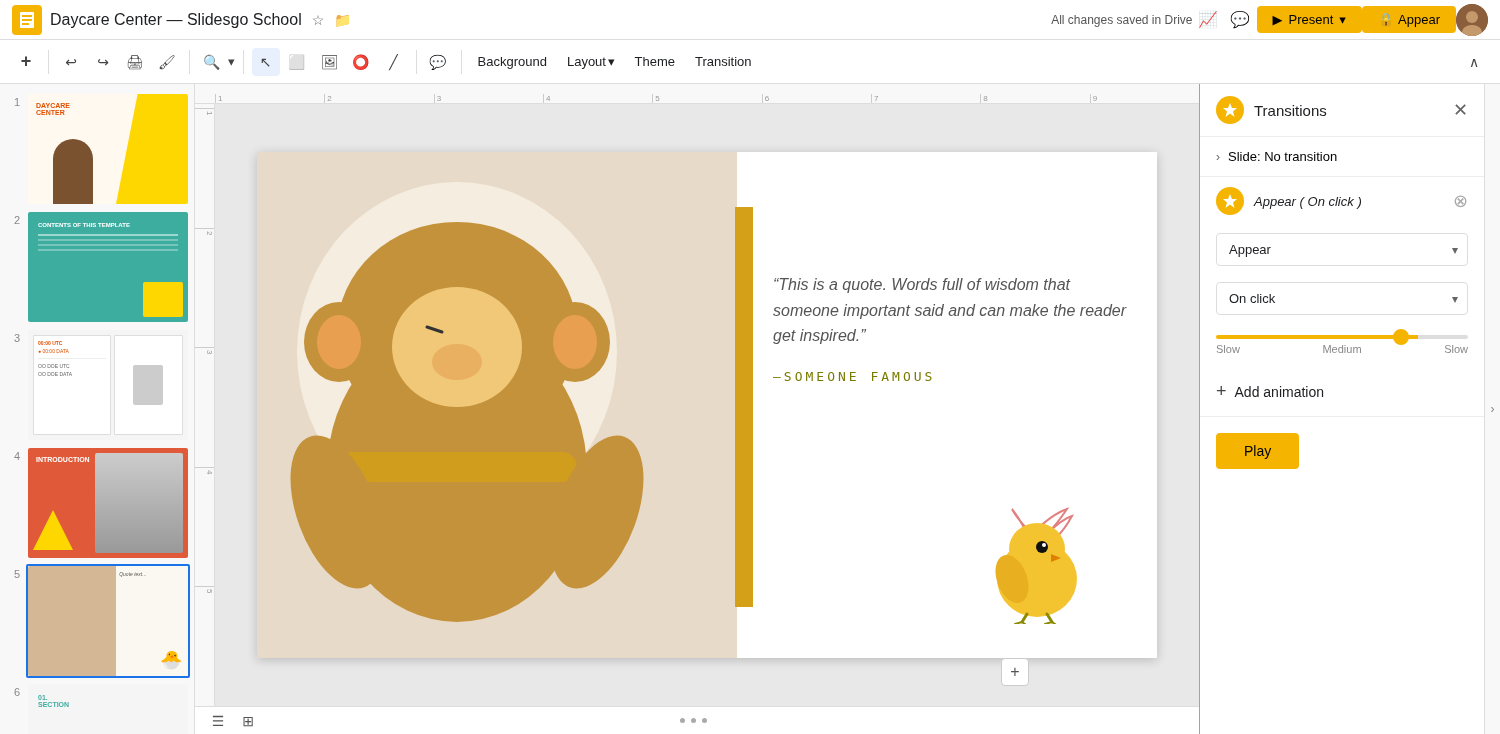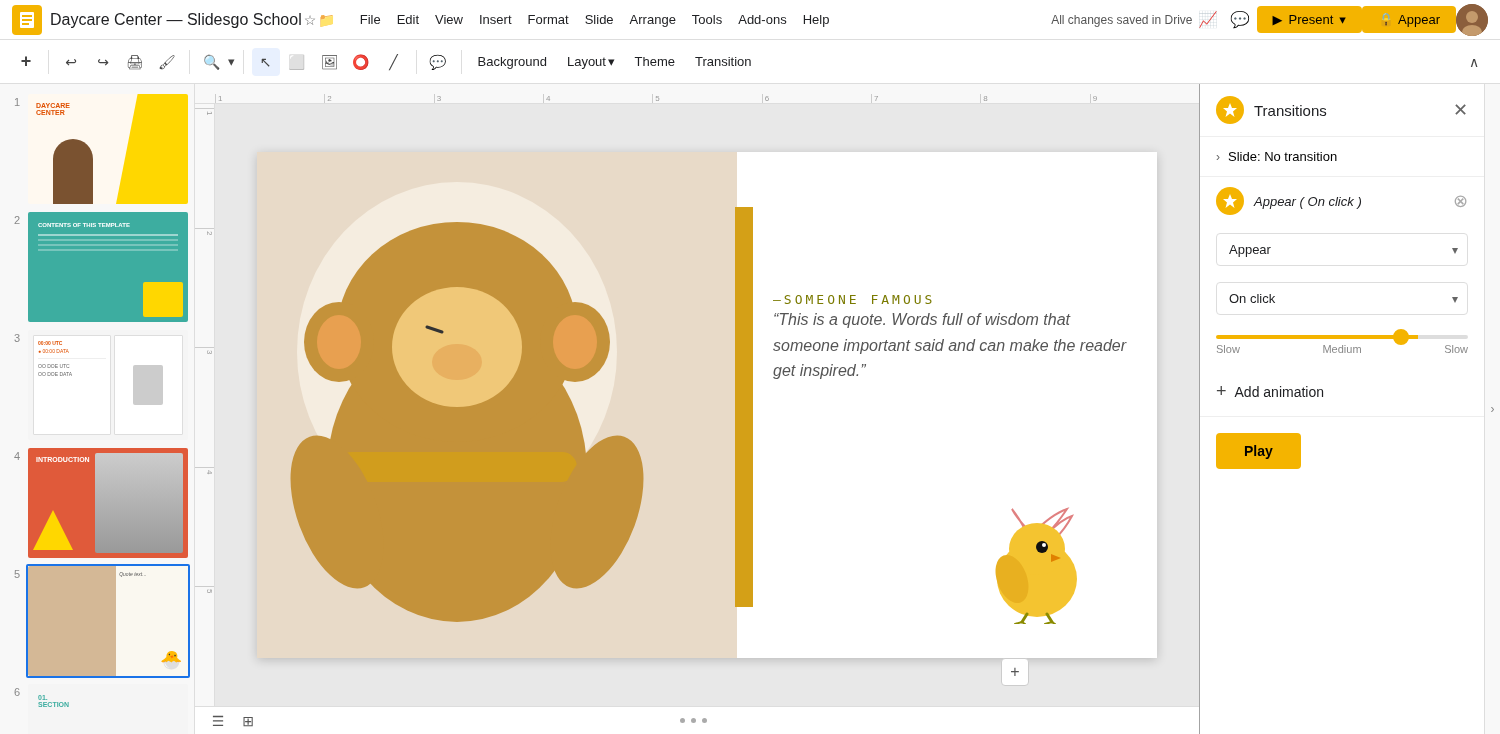--- a/index.html
+++ b/index.html
@@ -1,21 +1,21 @@
 <!DOCTYPE html>
 <html><head>
   <meta charset="utf-8">
   <style>
     * { box-sizing: border-box; margin: 0; padding: 0; }
     body { font-family: 'Arial', sans-serif; background: #f0f0f0; overflow: hidden; width: 1500px; height: 734px; display: flex; flex-direction: column; }
 
     
     .top-bar { background: #fff; display: flex; align-items: center; padding: 4px 12px; border-bottom: 1px solid #ddd; height: 40px; gap: 8px; }
     .app-icon { width: 30px; height: 30px; background: #F4B400; border-radius: 4px; display: flex; align-items: center; justify-content: center; flex-shrink: 0; }
-    .title-section { display: flex; align-items: center; gap: 2px; }
+    .title-section { display: flex; align-items: center; gap: 10px; }
     .title-text { font-size: 16px; color: #202124; font-weight: 400; }
     .title-icon { color: #666; font-size: 14px; cursor: pointer; }
     .menu-bar { display: flex; align-items: center; padding: 2px 0; }
     .menu-item { font-size: 13px; color: #202124; padding: 4px 8px; cursor: pointer; border-radius: 4px; }
     .top-right { margin-left: auto; display: flex; align-items: center; gap: 0; }
     .icon-btn { width: 32px; height: 32px; border-radius: 50%; display: flex; align-items: center; justify-content: center; cursor: pointer; border: none; background: transparent; color: #444; font-size: 16px; }
     .present-btn { background: #F4B400; color: #000; border: none; padding: 6px 16px; border-radius: 4px; font-size: 13px; cursor: pointer; display: flex; align-items: center; gap: 6px; font-weight: 500; }
     .share-btn { background: #F4B400; color: #000; border: none; padding: 6px 16px; border-radius: 4px; font-size: 13px; cursor: pointer; font-weight: 500; display: flex; align-items: center; gap: 4px; }
     .avatar { width: 32px; height: 32px; border-radius: 50%; background: #8B5E3C; overflow: hidden; }
 
@@ -73,21 +73,21 @@
     .speed-slider-row { display: flex; align-items: center; margin-bottom: 4px; }
     .speed-slider { width: 100%; height: 4px; background: linear-gradient(to right, #F4B400 80%, #ddd 80%); border-radius: 2px; outline: none; -webkit-appearance: none; cursor: pointer; }
     .speed-slider::-webkit-slider-thumb { -webkit-appearance: none; width: 16px; height: 16px; border-radius: 50%; background: #F4B400; border: 2px solid #F4B400; cursor: pointer; }
     .speed-labels { display: flex; justify-content: space-between; font-size: 11px; color: #888; }
 
     .add-animation-row { display: flex; align-items: center; padding: 14px 16px; cursor: pointer; border-bottom: 1px solid #eee; }
     .add-icon { font-size: 18px; color: #444; margin-right: 8px; }
     .add-label { font-size: 14px; color: #202124; }
 
     .play-section { padding: 16px; }
-    .play-btn { background: #F4B400; color: #000; border: none; padding: 10px 28px; border-radius: 4px; font-size: 14px; font-weight: 700; cursor: pointer; }
+    .play-btn { background: #F4B400; color: #000; border: none; padding: 10px 28px; border-radius: 4px; font-size: 14px; font-weight: 400; cursor: pointer; }
 
     
     .thumb-s1 { background: #fff9f0; border-radius: 2px; overflow: hidden; height: 110px; position: relative; }
     .thumb-s1-yellow { position: absolute; top: 0; right: 0; width: 45%; height: 100%; background: #ffd700; clip-path: polygon(30% 0, 100% 0, 100% 100%, 0% 100%); }
 
     .thumb-s2 { background: #3dada0; border-radius: 2px; height: 110px; position: relative; }
 
     .thumb-s3 { background: #f5f5f5; border-radius: 2px; height: 110px; position: relative; }
 
     .thumb-s4 { background: #e05a3a; border-radius: 2px; height: 110px; position: relative; }
@@ -119,32 +119,20 @@
       <rect x="3" y="4" width="14" height="16" fill="white" rx="1"></rect>
       <rect x="5" y="7" width="10" height="2" fill="#F4B400"></rect>
       <rect x="5" y="11" width="10" height="2" fill="#F4B400"></rect>
       <rect x="5" y="15" width="7" height="2" fill="#F4B400"></rect>
     </svg>
   </div>
   <div class="title-section">
     <span class="title-text">Daycare Center — Slidesgo School</span>
     <span class="title-icon">☆</span>
     <span class="title-icon">📁</span>
-  </div>
-  <div class="menu-bar" style="margin-left:8px; display:flex; gap:0;">
-    <span class="menu-item">File</span>
-    <span class="menu-item">Edit</span>
-    <span class="menu-item">View</span>
-    <span class="menu-item">Insert</span>
-    <span class="menu-item">Format</span>
-    <span class="menu-item">Slide</span>
-    <span class="menu-item">Arrange</span>
-    <span class="menu-item">Tools</span>
-    <span class="menu-item">Add-ons</span>
-    <span class="menu-item">Help</span>
   </div>
   <div class="top-right">
     <span style="font-size:12px; color:#555;">All changes saved in Drive</span>
     <button class="icon-btn">📈</button>
     <button class="icon-btn">💬</button>
     <button class="present-btn">
       <span>▶</span>
       <span>Present</span>
       <span>▾</span>
     </button>
@@ -336,22 +324,22 @@
               <rect x="80" y="300" width="240" height="30" rx="15" fill="#d4a017" opacity="0.8"></rect>
 
               <ellipse cx="80" cy="360" rx="40" ry="80" fill="#c4923a" transform="rotate(-20 80 360)"></ellipse>
               <ellipse cx="340" cy="360" rx="40" ry="80" fill="#c4923a" transform="rotate(20 340 360)"></ellipse>
             </svg>
           </div>
 
           <div style="position:absolute; left:478px; top:55px; width:18px; height:400px; background:#d4a017;"></div>
 
           <div style="position:absolute; left:516px; top:120px; right:30px;">
+            <p style="font-size:16px; color:#555; font-style:italic; line-height:1.6;">“This is a quote. Words full of wisdom that someone important said and can make the reader get inspired.”</p>
             <p style="font-size:13px; color:#7a7a00; letter-spacing:3px; margin-top:20px; font-family:monospace;">—SOMEONE FAMOUS</p>
-            <p style="font-size:16px; color:#555; font-style:italic; line-height:1.6;">“This is a quote. Words full of wisdom that someone important said and can make the reader get inspired.”</p>
           </div>
 
           <div style="position:absolute; bottom:30px; right:70px;">
             <svg width="110" height="120" viewBox="0 0 110 120">
 
               <path d="M55 30 Q75 10 90 5 Q80 20 70 30 Q85 15 95 12 Q88 25 78 35" stroke="#e08080" stroke-width="2" fill="none"></path>
               <path d="M55 30 Q40 15 35 5 Q45 18 50 30" stroke="#e08080" stroke-width="2" fill="none"></path>
 
               <ellipse cx="60" cy="75" rx="40" ry="38" fill="#F4C430"></ellipse>
 

